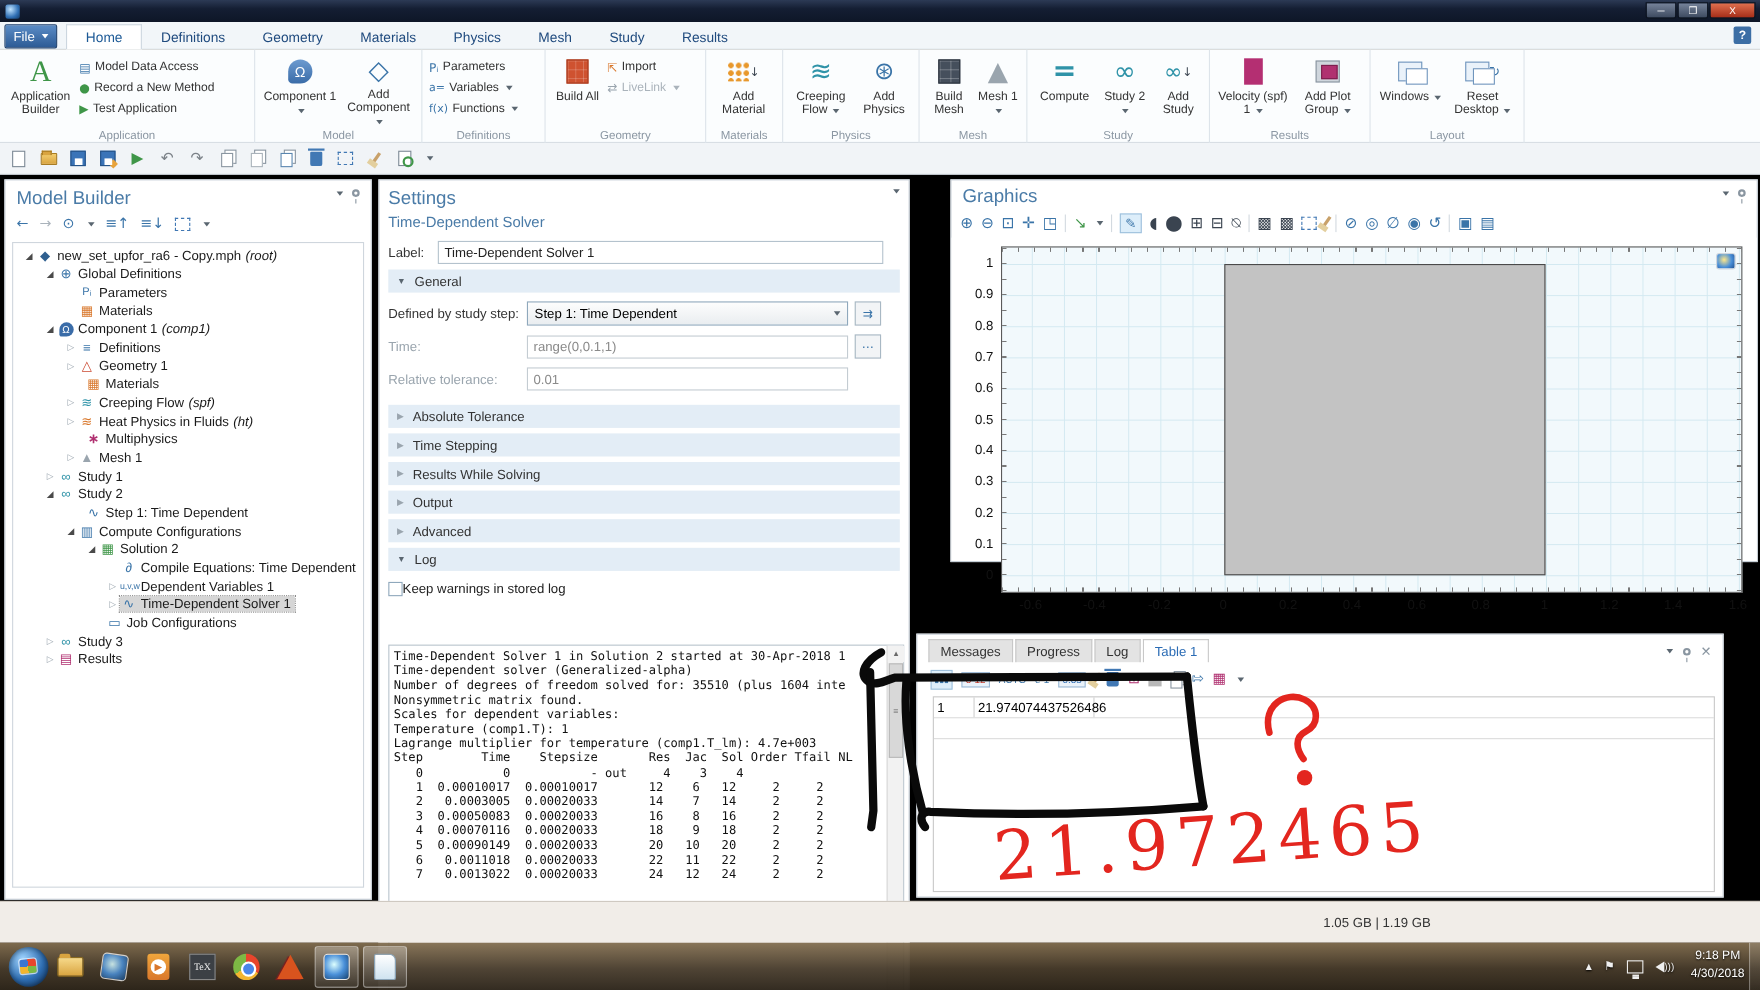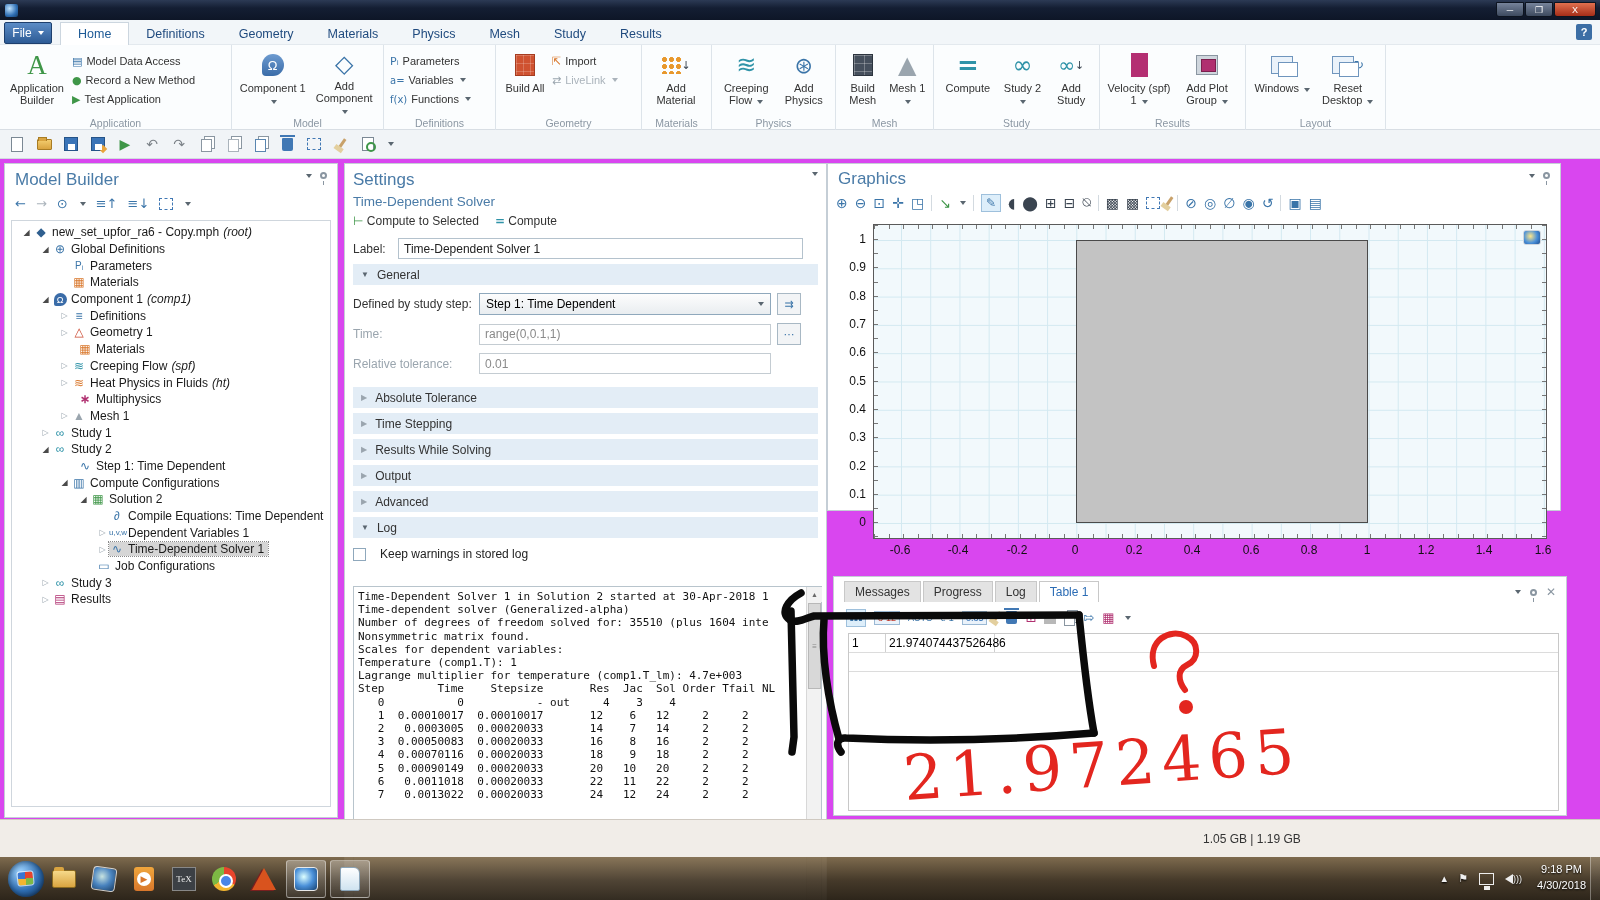--- a/index.html
+++ b/index.html
@@ -66,21 +66,21 @@
   .ic-copy { width:11px; height:13px; border:1px solid #8a96a1; background:#fff; box-shadow:3px -3px 0 -1px #fff, 3px -3px 0 0 #8a96a1; margin-top:3px; }
   .ic-trash { width:11px; height:13px; background:#4178b4; border-radius:1px 1px 2px 2px; position:relative; }
   .ic-trash::before { content:""; position:absolute; left:-2px; top:-3px; width:15px; height:2px; background:#4178b4; }
   .ic-selframe { width:14px; height:12px; border:1px dashed #4178b4; }
   .ic-broom { width:3px; height:13px; background:#c8a16a; transform:rotate(35deg); position:relative; }
   .ic-broom::after { content:""; position:absolute; left:-3px; bottom:-1px; width:9px; height:5px; background:#e3cf9e; }
   .ic-findoc { width:12px; height:14px; background:#fff; border:1px solid #7b8894; position:relative; }
   .ic-findoc::after { content:""; position:absolute; right:-3px; bottom:-2px; width:6px; height:6px; border:2px solid #3f9648; border-radius:50%; }
 
   
-  .main { position:absolute; left:0; top:159px; width:1600px; height:660px; background:#d946ef; }
+  .main { position:absolute; left:0; top:159px; width:1600px; height:660px; background:#000000; }
   .panel { position:absolute; background:#fff; border:1px solid #c5ced6; }
   .ptitle { font-size:17px; color:#4a7ba7; font-weight:400; }
   .phead-icons { position:absolute; top:8px; display:flex; gap:8px; align-items:center; color:#8a96a1; }
   .pin { width:7px; height:7px; border:2px solid #8a96a1; border-radius:50%; position:relative; }
   .pin::after { content:""; position:absolute; left:1px; top:7px; width:1px; height:4px; background:#8a96a1; }
 
   
   #model-builder { left:4px; top:4px; width:334px; height:655px; }
   .mb-toolbar { display:flex; gap:10px; align-items:center; padding:6px 0 4px 10px; font-size:13px; color:#4a7ba7; }
   .treebox { position:absolute; left:6px; top:56px; right:6px; bottom:10px; border:1px solid #cfd6dd; overflow:hidden; background:#fff; }
@@ -102,31 +102,31 @@
   .secband { height:21px; background:#e3edf6; display:flex; align-items:center; font-size:12px; color:#333; gap:8px; padding-left:8px; margin:5px 8px 0 0; }
   .secband .sarrow { font-size:8px; color:#5a6670; }
   .frow { display:flex; align-items:center; margin-top:8px; font-size:12px; }
   .frow .flabel { width:126px; color:#333; }
   .frow.dis .flabel { color:#9aa5ae; }
   .dropbtn { width:292px; height:22px; border:1px solid #8fa8bc; background:linear-gradient(#fdfdfd,#e9edf0); font-size:12px;
     display:flex; align-items:center; padding:0 6px; position:relative; }
   .dropbtn .dcaret { position:absolute; right:6px; }
   .sidebtn { width:24px; height:22px; border:1px solid #a8b8c4; background:#f2f4f6; margin-left:6px; display:flex; align-items:center; justify-content:center; font-size:11px; color:#3a74a8; }
   .inp.dis { color:#8a8a8a; border-color:#c4ccd2; }
-  .chkrow { display:flex; align-items:center; gap:14px; margin-top:9px; font-size:12px; color:#222; }
+  .chkrow { display:flex; align-items:center; gap:0; margin-top:9px; font-size:12px; color:#222; }
   .chk { width:13px; height:13px; border:1px solid #8fa8bc; background:#fff; }
   .logbox { position:absolute; left:8px; right:4px; top:422px; bottom:8px; border:1px solid #b8c4cc; background:#fff; }
   .logtext { position:absolute; left:4px; top:3px; right:16px; bottom:0; font-family:"DejaVu Sans Mono","Liberation Mono",monospace;
     font-size:11px; line-height:13.2px; white-space:pre; overflow:hidden; color:#111; }
   .vscroll { position:absolute; right:0; top:0; bottom:0; width:15px; background:#f2f2f2; border-left:1px solid #d8d8d8; }
   .varrow { position:absolute; left:0; width:15px; height:15px; font-size:7px; color:#6a6a6a; display:flex; align-items:center; justify-content:center; background:#f2f2f2; }
   .vthumb { position:absolute; left:1px; width:13px; background:#d8d8d8; border:1px solid #b8b8b8; display:flex; align-items:center; justify-content:center; color:#8a8a8a; font-size:8px; }
 
   
-  #graphics { left:827px; top:4px; width:734px; height:348px; }
+  #graphics { left:864px; top:4px; width:734px; height:348px; }
   .gx-toolbar { display:flex; align-items:center; gap:7px; padding:3px 0 0 8px; font-size:14px; color:#3a74a8; height:24px; }
   .gx-toolbar .sep { width:1px; height:16px; background:#d3dae0; }
   .tgl { width:20px; height:18px; border:1px solid #9ec0dc; background:#ddeefa; display:flex; align-items:center; justify-content:center; font-size:12px; }
   .plotwrap { position:absolute; left:0; top:52px; right:0; bottom:0; background:#fff; }
   .pframe { position:absolute; left:45px; top:8px; width:674px; height:315px; border:1px solid #5a5a5a; background:#f2f9fc;
     background-image:linear-gradient(#d3e9f1 1px, transparent 1px), linear-gradient(90deg, #d3e9f1 1px, transparent 1px);
     background-size:29.23px 28.3px; background-position:27px 15px; }
   .georect { position:absolute; left:202px; top:15px; width:292px; height:283px; background:#c3c3c3; border:1px solid #4a4a4a; }
   .xt { position:absolute; width:40px; text-align:center; font-size:12px; color:#111; top:327px; }
   .yt { position:absolute; width:38px; text-align:right; font-size:12px; color:#111; left:0; }
@@ -580,24 +580,20 @@
       </div>
     </div>
 
     <div class="panel" id="settings">
       <div class="phead-icons" style="right:8px">
           <span class="caret"></span>
         </div>
       <div class="set-inner">
         <div class="ptitle">Settings</div>
         <div class="set-sub">Time-Dependent Solver</div>
-        <div class="set-actions">
-          <span><span class="glyph g-green">⊢</span> <span>Compute to Selected</span></span>
-          <span><span class="glyph g-teal" style="font-weight:bold">=</span> <span>Compute</span></span>
-        </div>
         <div class="lblrow">
           <span style="width:45px">Label:</span>
           <span class="inp" style="width:405px">Time-Dependent Solver 1</span>
         </div>
         <div class="secband">
             <span class="sarrow">▼</span>
             <span>General</span>
           </div>
         <div class="frow">
           <span class="flabel">Defined by study step:</span>

